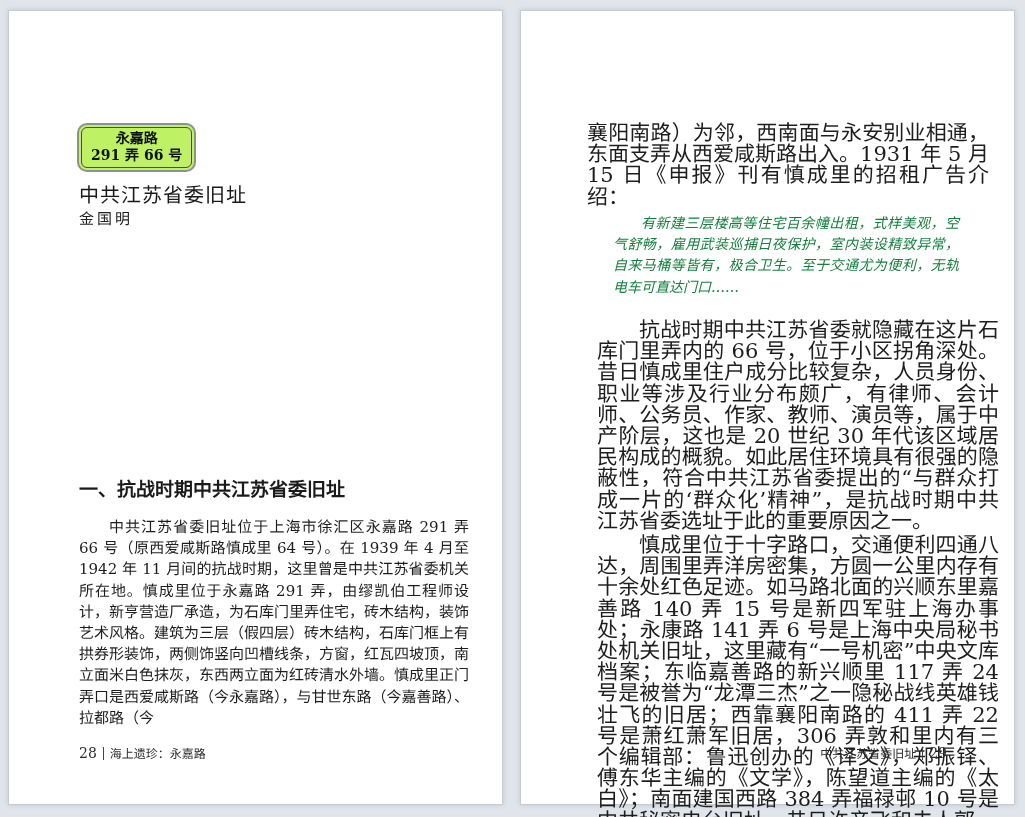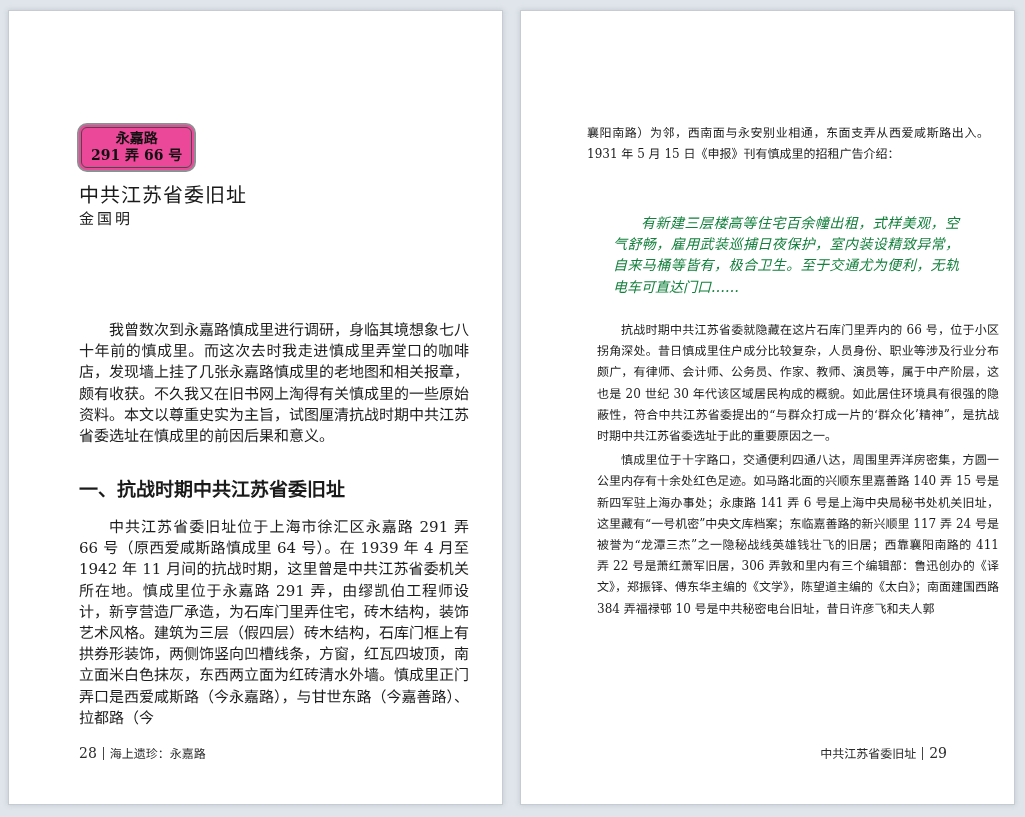--- a/index.html
+++ b/index.html
@@ -30,21 +30,21 @@
   .page-right { left: 520px; }
 
   
   .badge-outer {
     position: absolute;
     top: 112px;
     left: 68px;
     border: 2.5px solid #8f9093;
     border-radius: 10px;
     padding: 2px;
-    background: #ec4899;
+    background: #bef264;
     display: inline-block;
   }
   .badge-inner {
     border: 1.2px solid #4a4a4a;
     border-radius: 6px;
     padding: 2px 9px 3px 9px;
     text-align: center;
   }
   .badge-line1, .badge-line2 {
     font-family: "DejaVu Serif", "Liberation Serif", serif;
@@ -115,21 +115,21 @@
     margin: 0 6px;
     vertical-align: -2px;
   }
   .footer .num { font-size: 14px; }
 
   
   .body-text-r {
     position: absolute;
     left: 66px;
     width: 402px;
-    font-size: 12px;
+    font-size: 21px;
     line-height: 21.2px;
     text-align: justify;
     color: #1d1d1d;
   }
   .para-cont { top: 112px; }
   .quote-block {
     position: absolute;
     top: 202px;
     left: 92px;
     width: 346px;
@@ -157,21 +157,20 @@
     <div class="badge-outer">
       <div class="badge-inner">
         <div class="badge-line1">永嘉路</div>
         <div class="badge-line2">291 弄 66 号</div>
       </div>
     </div>
 
     <div class="article-title">中共江苏省委旧址</div>
     <div class="article-author">金国明</div>
 
-    <div class="body-text indent para-1">我曾数次到永嘉路慎成里进行调研，身临其境想象七八十年前的慎成里。而这次去时我走进慎成里弄堂口的咖啡店，发现墙上挂了几张永嘉路慎成里的老地图和相关报章，颇有收获。不久我又在旧书网上淘得有关慎成里的一些原始资料。本文以尊重史实为主旨，试图厘清抗战时期中共江苏省委选址在慎成里的前因后果和意义。</div>
 
     <div class="section-heading">一、抗战时期中共江苏省委旧址</div>
 
     <div class="body-text indent para-2">中共江苏省委旧址位于上海市徐汇区永嘉路 291 弄 66 号（原西爱咸斯路慎成里 64 号）。在 1939 年 4 月至 1942 年 11 月间的抗战时期，这里曾是中共江苏省委机关所在地。慎成里位于永嘉路 291 弄，由缪凯伯工程师设计，新亨营造厂承造，为石库门里弄住宅，砖木结构，装饰艺术风格。建筑为三层（假四层）砖木结构，石库门框上有拱券形装饰，两侧饰竖向凹槽线条，方窗，红瓦四坡顶，南立面米白色抹灰，东西两立面为红砖清水外墙。慎成里正门弄口是西爱咸斯路（今永嘉路），与甘世东路（今嘉善路）、拉都路（今</div>
 
     <div class="footer footer-left">
       <span class="num">28</span><span class="divider"></span><span>海上遗珍：永嘉路</span>
     </div>
   </div>
 

